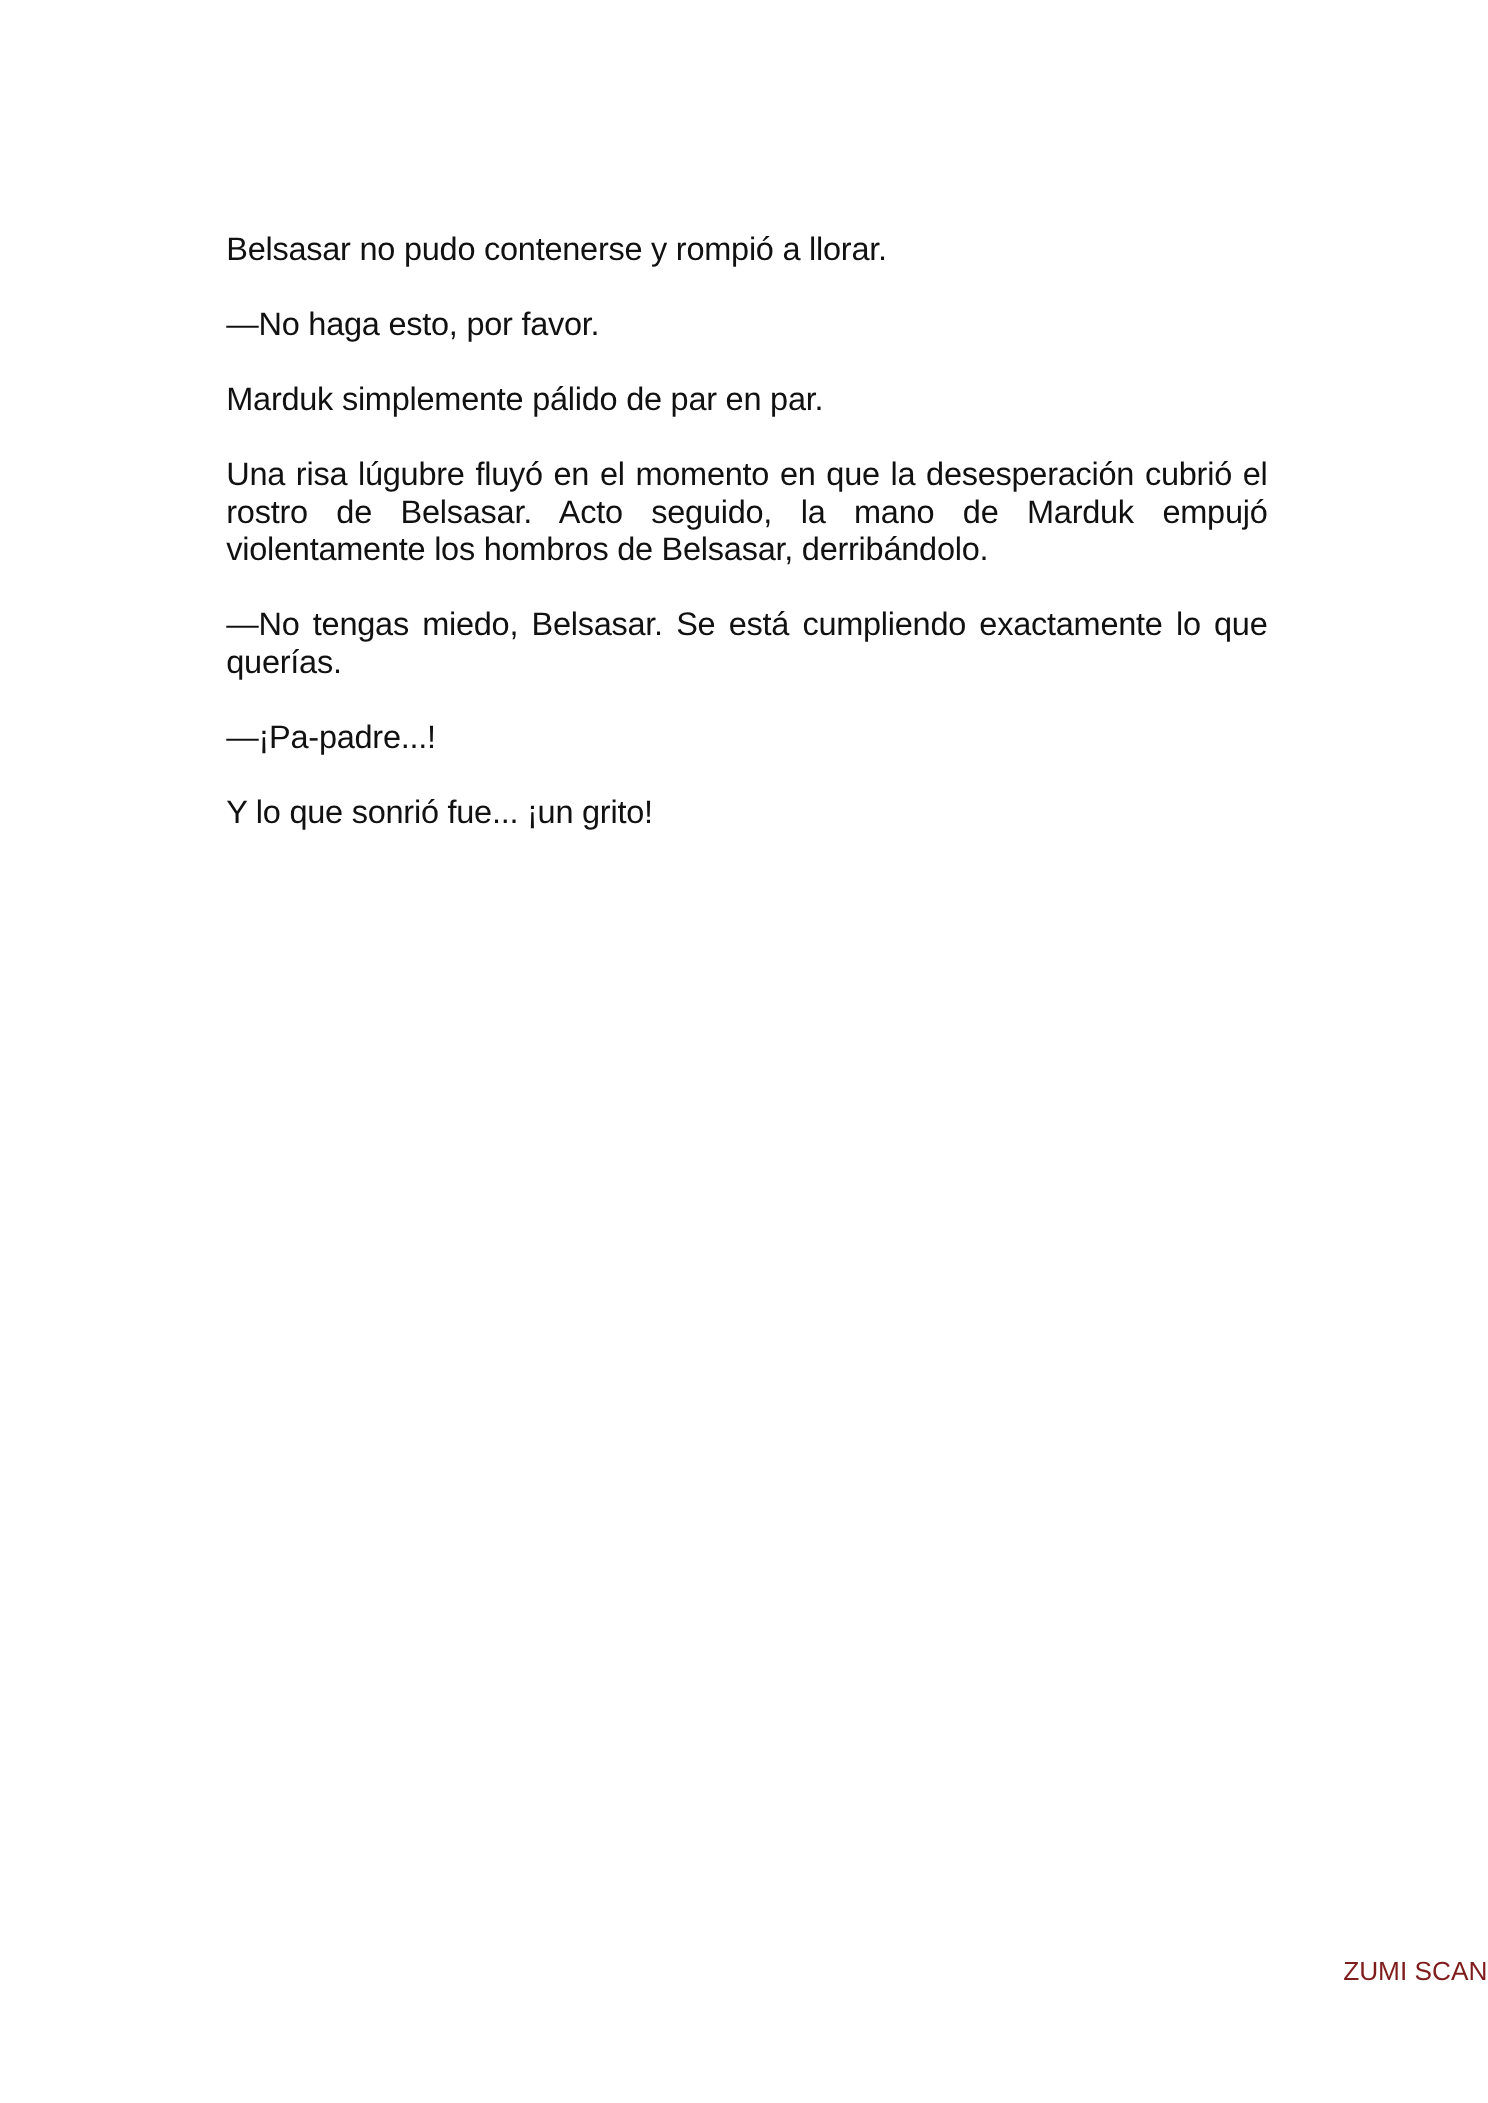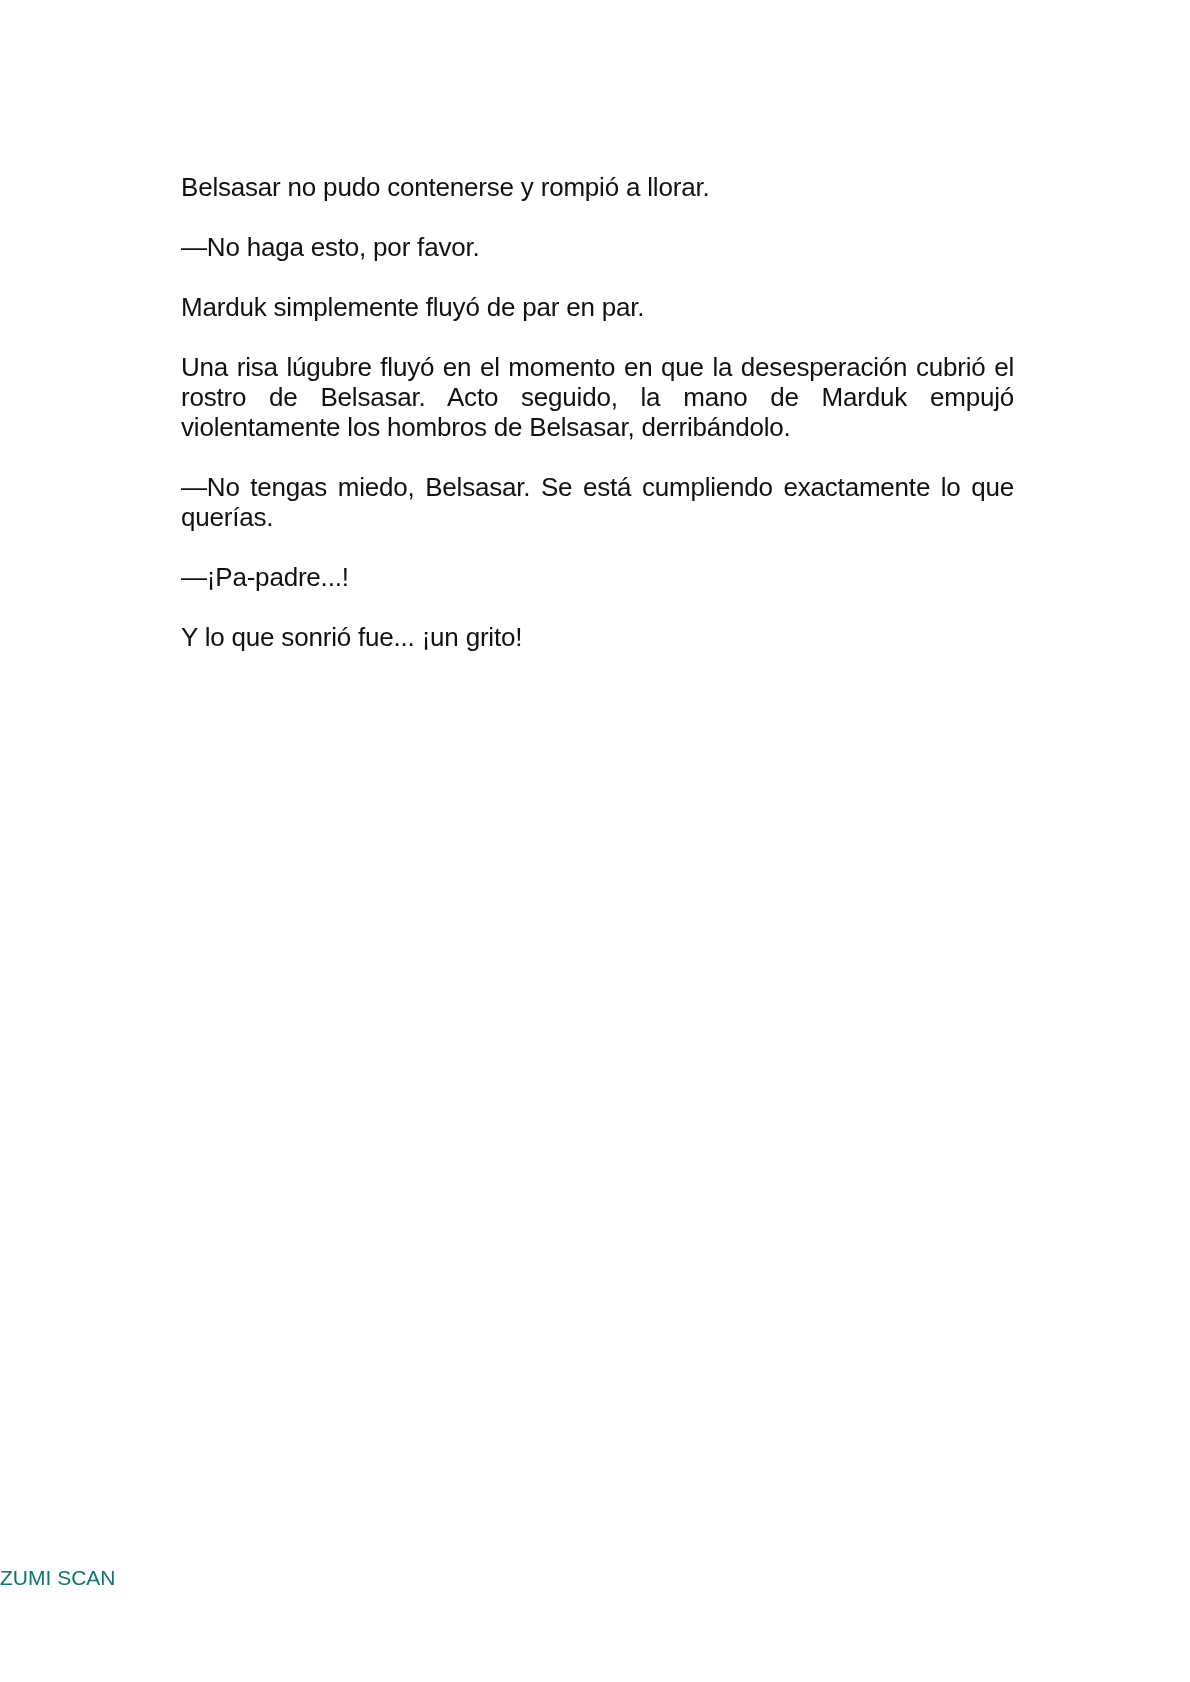--- a/index.html
+++ b/index.html
@@ -8,41 +8,41 @@
       position: absolute;
       left: 181px;
       top: 172px;
       width: 833px;
       font-family: "Liberation Sans", sans-serif;
       font-size: 26px;
       line-height: 30px;
       color: #111111;
     }
     .para {
-      margin: 0 0 30px 0;
+      margin: 12px 0 30px 0;
       text-align: justify;
       letter-spacing: -0.2px;
     }
     .footer {
       position: absolute;
       left: 0;
       width: 1190px;
       top: 1566px;
-      text-align: left;
+      text-align: right;
       font-family: "Liberation Sans", sans-serif;
       font-size: 21px;
-      color: #0f766e;
+      color: #7f1d1d;
     }
   </style>
 </head>
 <body>
 
 <div class="page-body">
   <p class="para">Belsasar no pudo contenerse y rompió a llorar.</p>
   <p class="para">—No haga esto, por favor.</p>
-  <p class="para">Marduk simplemente fluyó de par en par.</p>
+  <p class="para">Marduk simplemente pálido de par en par.</p>
   <p class="para">Una risa lúgubre fluyó en el momento en que la desesperación cubrió el rostro de Belsasar. Acto seguido, la mano de Marduk empujó violentamente los hombros de Belsasar, derribándolo.</p>
   <p class="para">—No tengas miedo, Belsasar. Se está cumpliendo exactamente lo que querías.</p>
   <p class="para">—¡Pa-padre...!</p>
   <p class="para">Y lo que sonrió fue... ¡un grito!</p>
 </div>
 
 <div class="footer">ZUMI SCAN</div>
 
 </body></html>

